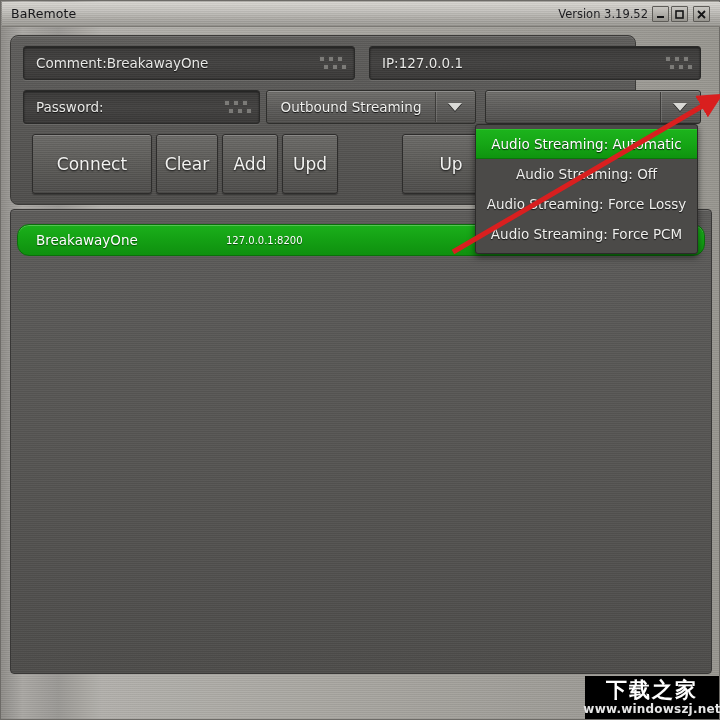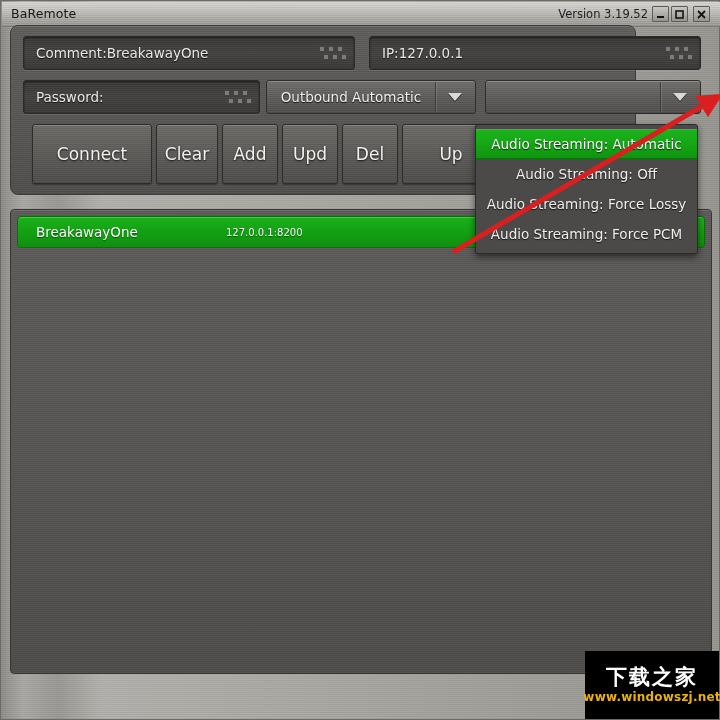--- a/index.html
+++ b/index.html
@@ -68,21 +68,21 @@
     font-family: "DejaVu Sans", sans-serif;
   }
   #btn-min { right: 51px; }
   #btn-max { right: 32px; }
   #btn-close { right: 10px; }
   .win-btn svg { display: block; }
 
   
   #control-panel {
     position: absolute;
-    left: 9px; top: 24px;
+    left: 9px; top: 34px;
     width: 626px; height: 170px;
     box-sizing: border-box;
     background:
       repeating-linear-gradient(to bottom,
         rgba(255,255,255,0.035) 0px, rgba(255,255,255,0.035) 1px,
         rgba(0,0,0,0.05) 1px, rgba(0,0,0,0.05) 2px),
       linear-gradient(to bottom, #5f5e5c 0%, #585755 50%, #504f4d 100%);
     border: 1px solid #3b3a38;
     border-radius: 8px;
     box-shadow: inset 0 1px 0 rgba(255,255,255,0.12);
@@ -207,22 +207,23 @@
     border: 1px solid #383736;
     border-radius: 4px;
     box-shadow: inset 0 1px 0 rgba(255,255,255,0.1);
     padding: 6px;
   }
   #list-row-0 {
     position: relative;
     height: 30px;
     background: linear-gradient(to bottom, #1bb01b 0%, #14a014 50%, #0f900f 100%);
     border: 1px solid #0b6f0b;
-    border-radius: 4px;
+    border-radius: 12px;
     box-shadow: inset 0 1px 0 rgba(255,255,255,0.25);
+    margin-top: 8px;
   }
   .row-name {
     position: absolute;
     left: 18px; top: 50%;
     transform: translateY(-50%);
     font-size: 13.5px;
     color: #ffffff;
     text-shadow: 0 1px 1px rgba(0,0,0,0.5);
   }
   .row-addr {
@@ -271,41 +272,41 @@
     left: 0; top: 0;
     width: 720px; height: 720px;
     pointer-events: none;
     z-index: 60;
   }
 
   
   #watermark {
     position: absolute;
     right: 0; bottom: 0;
-    width: 134px; height: 68px;
+    width: 134px; height: 43px;
     background: #000000;
     z-index: 70;
     display: flex;
     flex-direction: column;
     align-items: center;
     justify-content: center;
   }
   #watermark-cn {
     font-family: "DejaVu Sans", "Liberation Sans", sans-serif;
     font-size: 21px;
     font-weight: bold;
     color: #ffffff;
     letter-spacing: 2px;
     line-height: 1.05;
   }
   #watermark-url {
     font-family: "DejaVu Sans", "Liberation Sans", sans-serif;
     font-size: 12px;
     font-weight: bold;
-    color: #eab308;
+    color: #e5e5e5;
     letter-spacing: 0.2px;
     margin-top: 1px;
   }
 </style>
 </head>
 <body>
 
 <div id="app-window">
 
   <div id="title-bar">
@@ -361,37 +362,36 @@
         <i style="left:0px;top:1px"></i>
           <i style="left:9px;top:1px"></i>
           <i style="left:18px;top:1px"></i>
         <i style="left:4px;top:9px"></i>
           <i style="left:13px;top:9px"></i>
           <i style="left:22px;top:9px"></i>
       </div>
     </div>
 
     <div class="combo" id="combo-outbound">
-      <div class="combo-label">Outbound Automatic</div>
+      <div class="combo-label">Outbound Streaming</div>
       <div class="combo-arrow">
         <div class="tri-down"></div>
       </div>
     </div>
 
     <div class="combo" id="combo-audio">
       <div class="combo-arrow">
         <div class="tri-down"></div>
       </div>
     </div>
 
     <div class="btn" style="left:21px;width:120px">Connect</div>
     <div class="btn" style="left:211px;width:56px">Add</div>
     <div class="btn" style="left:145px;width:62px">Clear</div>
     <div class="btn" style="left:271px;width:56px">Upd</div>
-    <div class="btn" style="left:331px;width:56px">Del</div>
     <div class="btn" style="left:391px;width:98px">Up</div>
     <div class="btn" style="left:493px;width:98px">Down</div>
   </div>
 
   <div id="list-panel">
     <div id="list-row-0">
       <div class="row-name">BreakawayOne</div>
       <div class="row-addr">127.0.0.1:8200</div>
     </div>
   </div>

